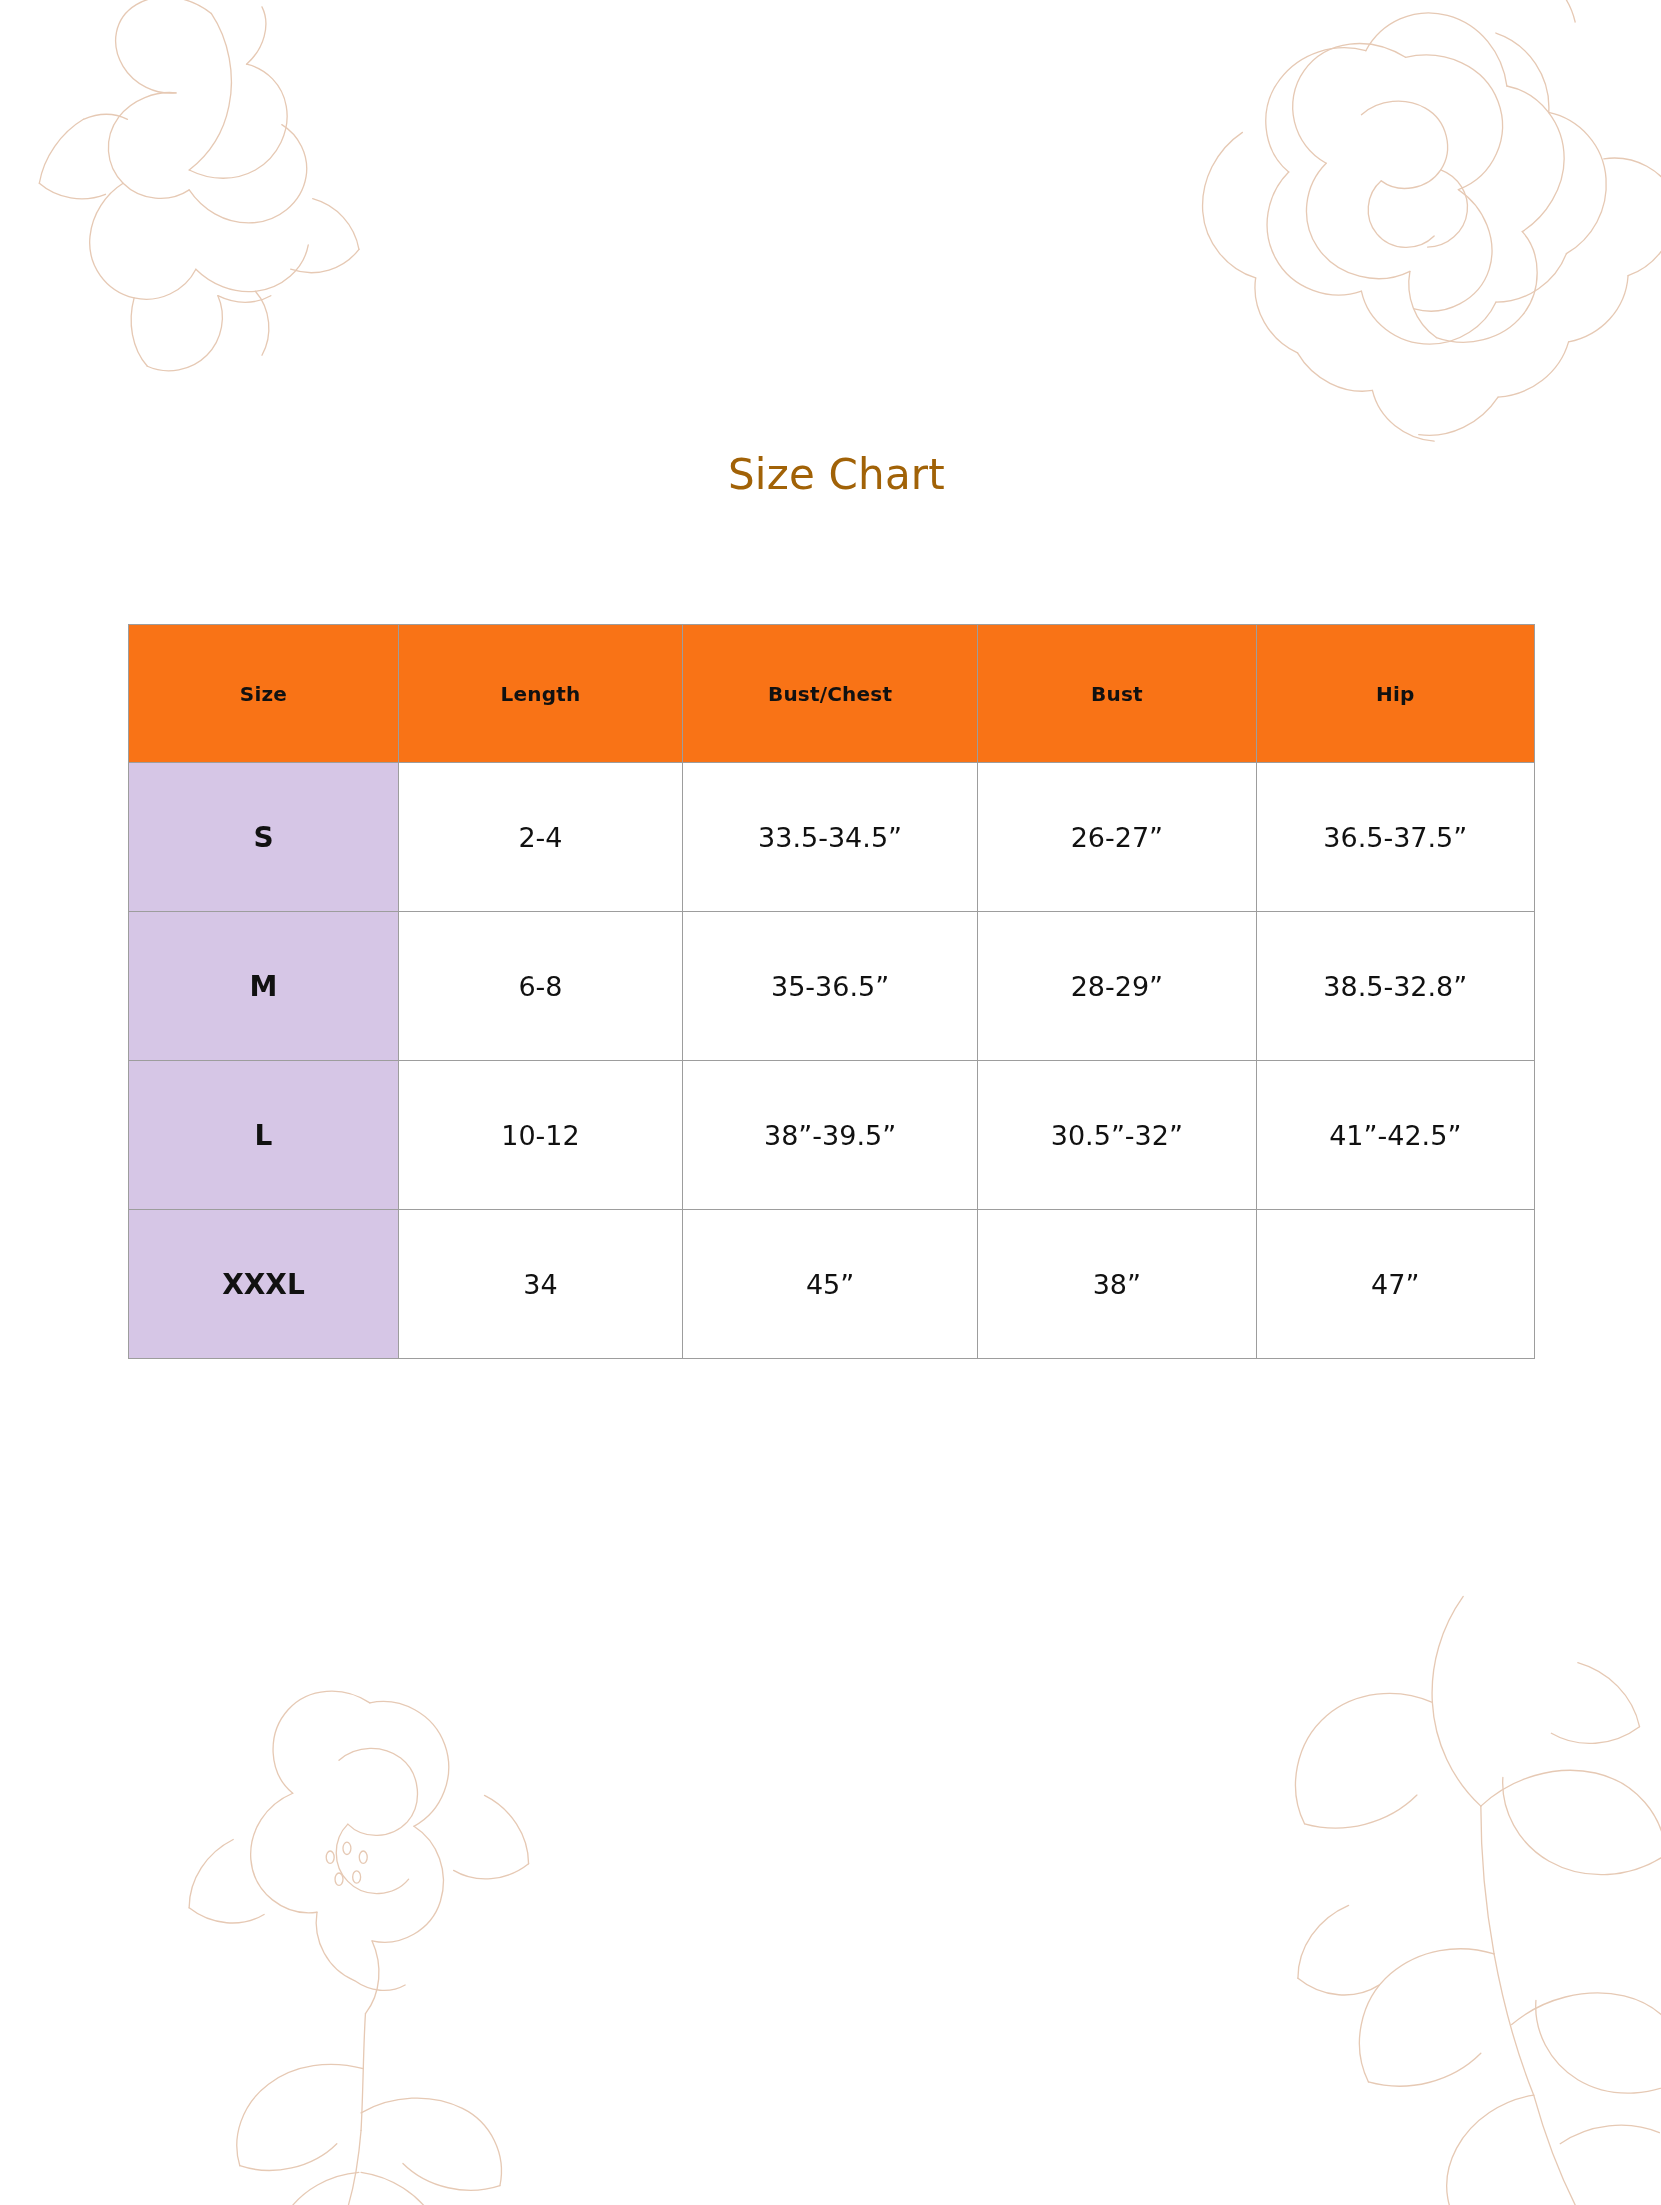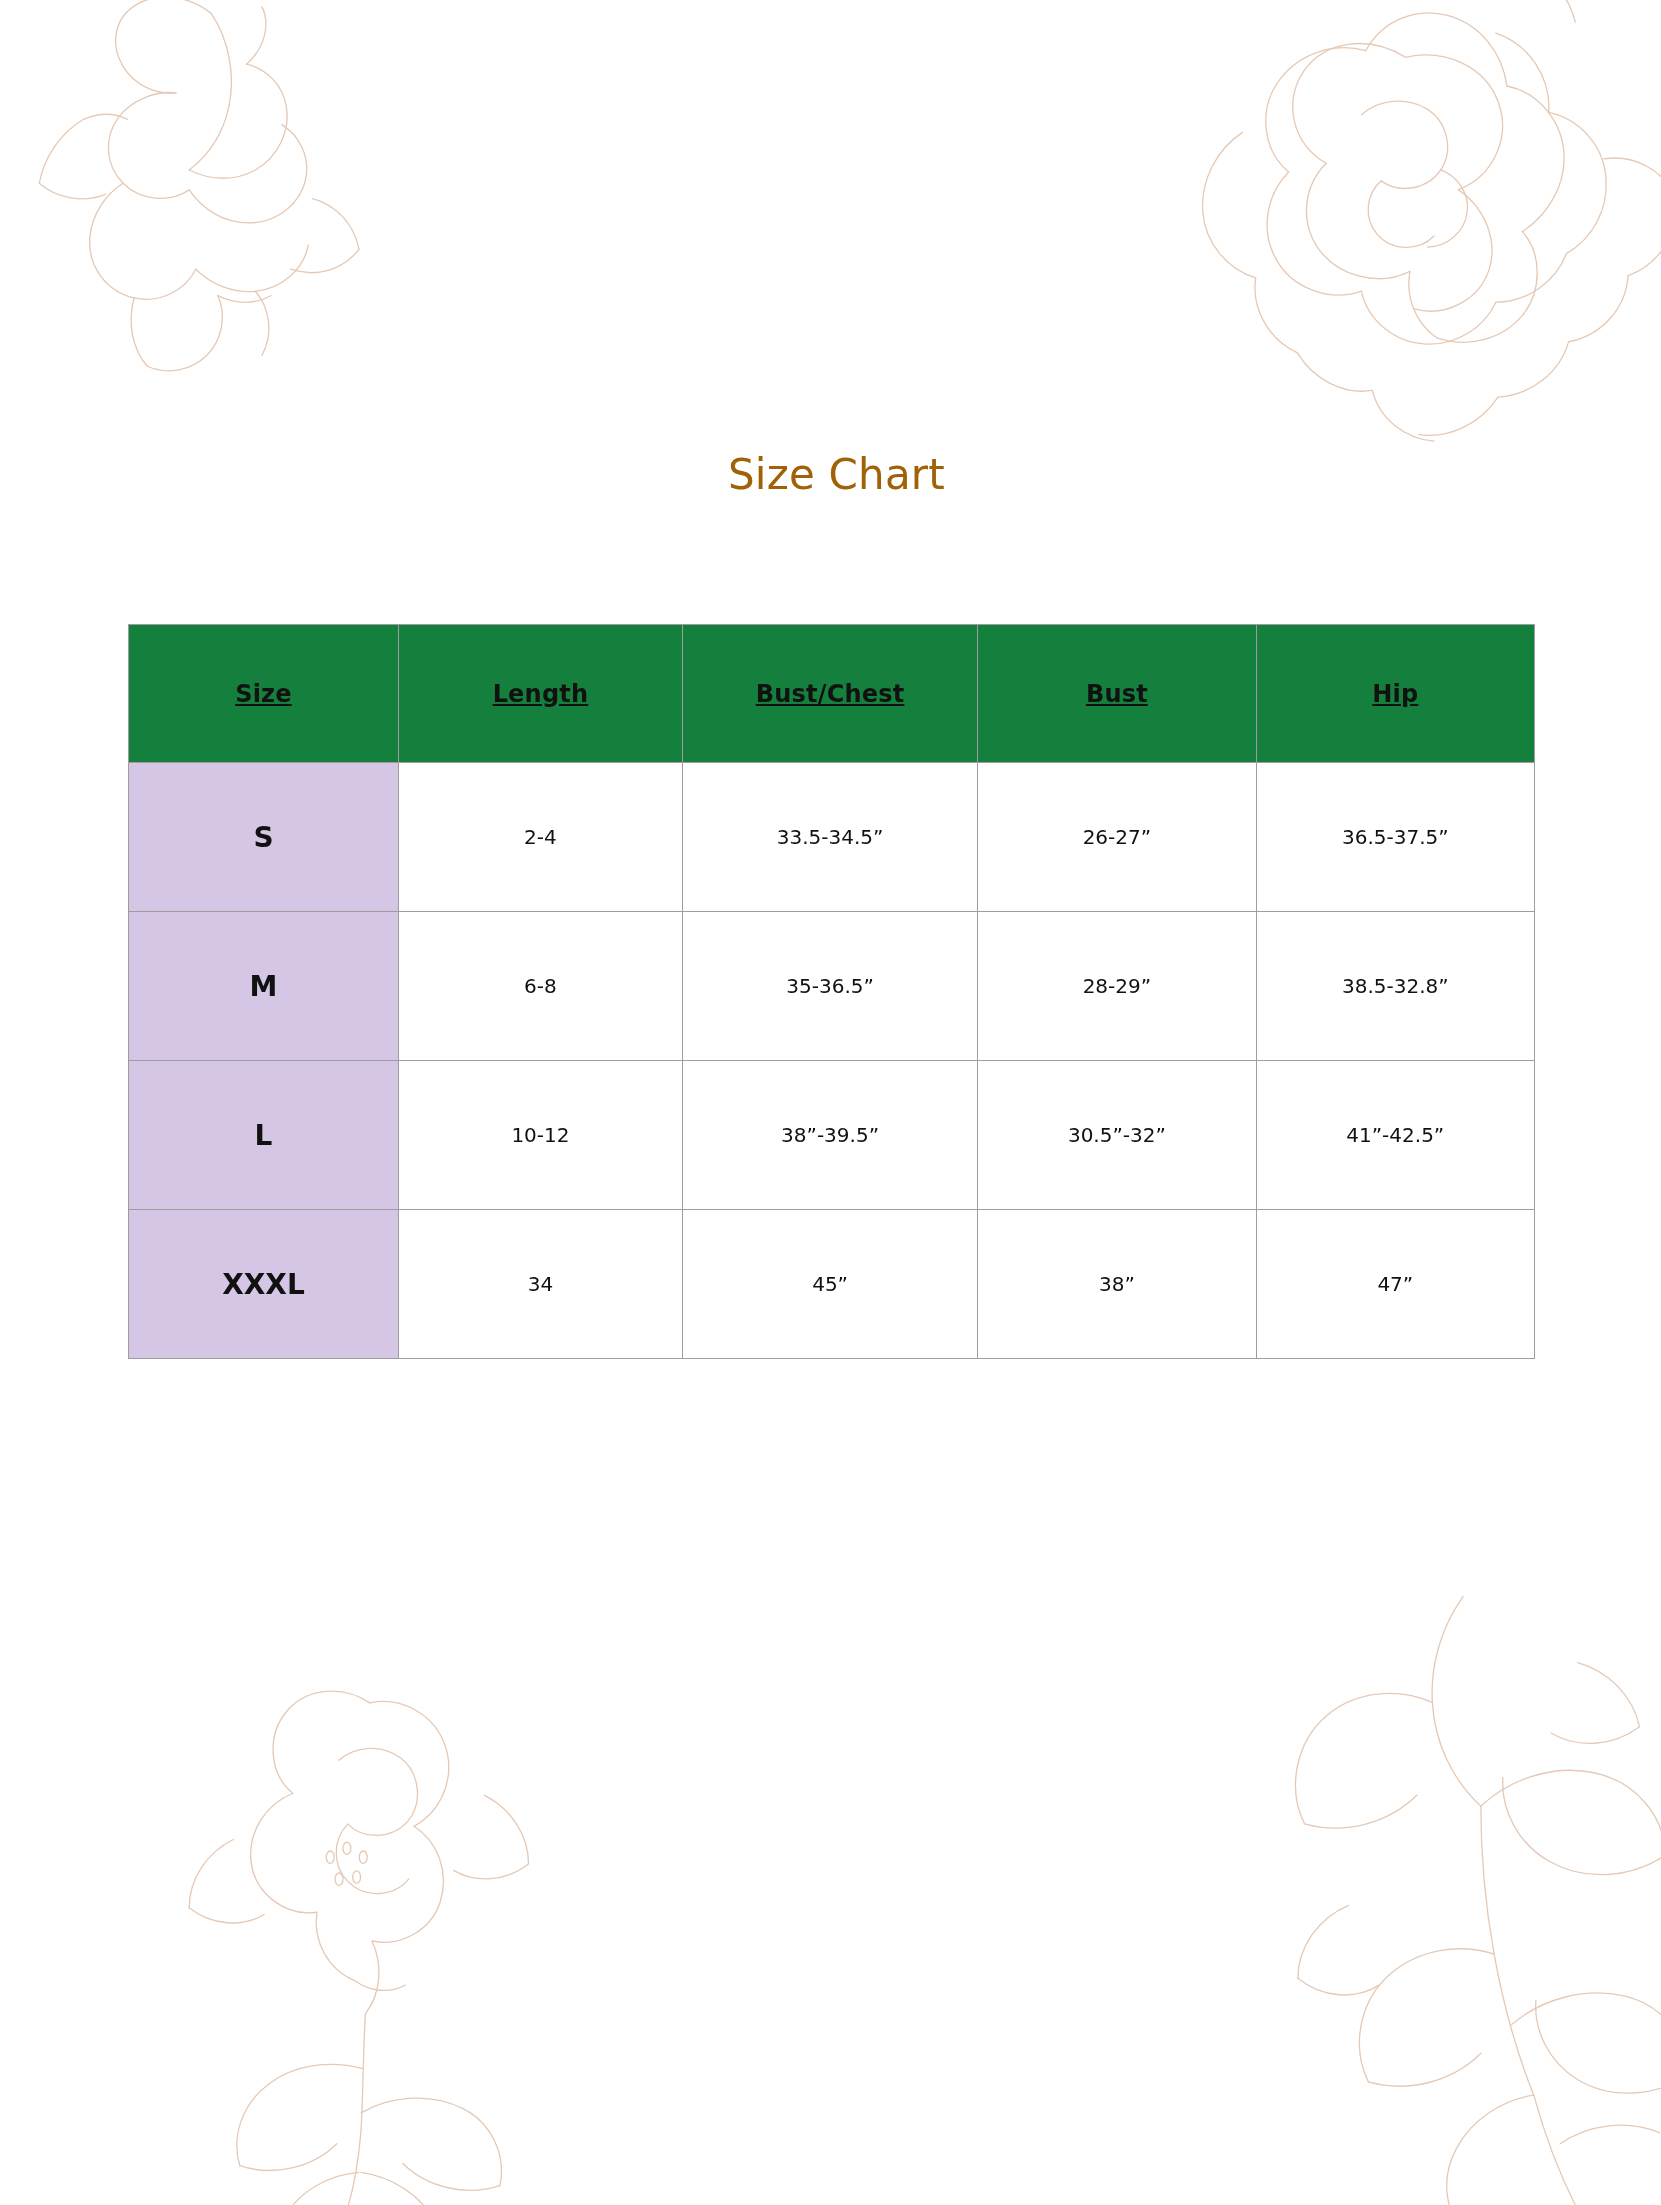--- a/index.html
+++ b/index.html
@@ -84,31 +84,30 @@
   }
 
   
   col.c-size   { width: 19.2%; }
   col.c-length { width: 20.2%; }
   col.c-bust   { width: 21.0%; }
   col.c-waist  { width: 19.8%; }
   col.c-hip    { width: 19.8%; }
 
   thead th {
-    background: #15803d;
+    background: #f97316;
     height: 135px;
-    font-size: 24px;
+    font-size: 20px;
     font-weight: 700;
     letter-spacing: 0.2px;
-    text-decoration: underline;
   }
 
   tbody td {
     height: 146px;
-    font-size: 20px;
+    font-size: 27px;
     font-weight: 400;
   }
 
   tbody td.size-cell {
     background: #d6c6e6;
     font-weight: 700;
     font-size: 28px;
   }
 </style>
 </head>

